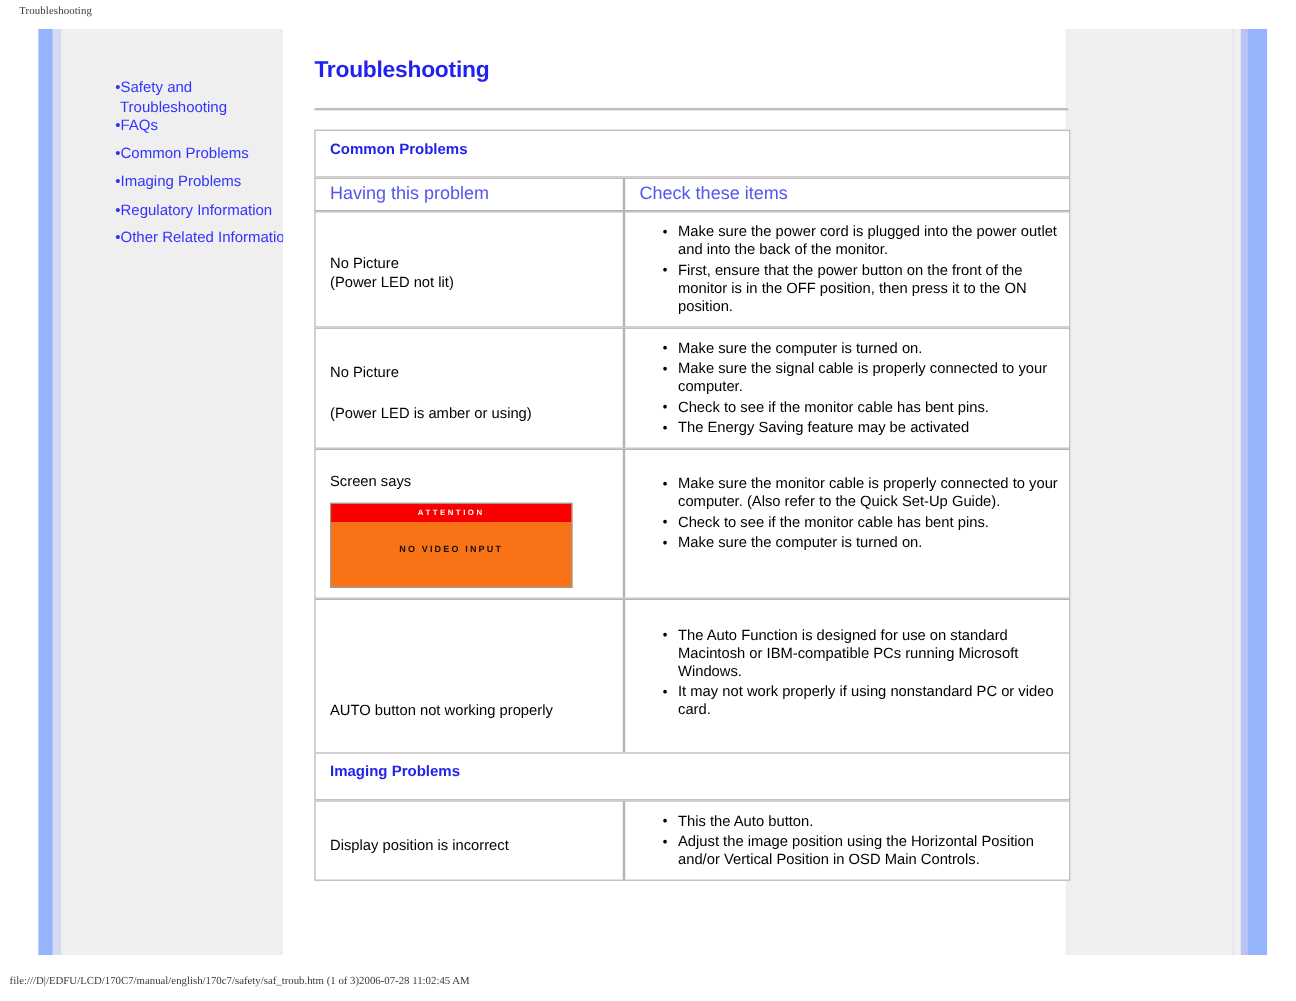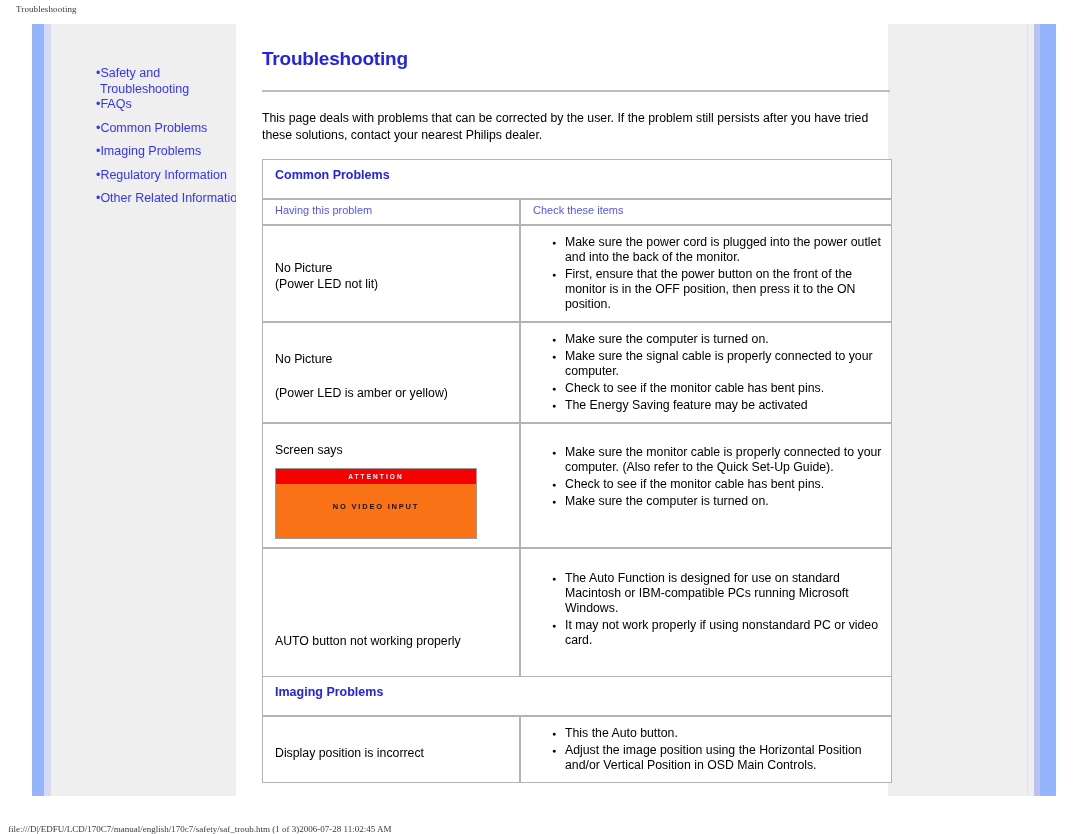--- a/index.html
+++ b/index.html
@@ -21,21 +21,21 @@
     top: 4px;
     left: 16px;
     font-family: "Liberation Serif", serif;
     font-size: 9px;
     color: #3a3a3a;
     letter-spacing: .1px;
     white-space: nowrap;
   }
   .print-footer {
     position: absolute;
-    bottom: 0;
+    bottom: 12px;
     left: 8px;
     font-family: "Liberation Serif", serif;
     font-size: 9px;
     color: #3a3a3a;
     white-space: nowrap;
   }
 
   
   .page {
     position: absolute;
@@ -196,21 +196,21 @@
   .section-head-text {
     color: #2222ee;
     font-size: 12.5px;
     font-weight: bold;
     padding: 8px 0 0 12px;
   }
 
   td.col-head { height: 24px; }
   .col-head-text {
     color: #5555ee;
-    font-size: 11px;
+    font-size: 15px;
     padding: 4px 0 5px 12px;
   }
 
   .problem-text {
     font-size: 12.3px;
     line-height: 16px;
     color: #000;
     padding: 0 0 0 12px;
   }
   ul.checks {
@@ -296,21 +296,20 @@
     </div>
   </div>
 
   <div class="content">
     <div class="content-shade"></div>
 
     <div class="content-inner">
 
       <h1 class="page-title">Troubleshooting</h1>
       <div class="rule"></div>
-      <p class="intro">This page deals with problems that can be corrected by the user. If the problem still persists after you have tried these solutions, contact your nearest Philips dealer.</p>
 
       <table class="tbl">
         <colgroup>
             <col style="width:258px">
             <col style="width:372px">
           </colgroup>
         <tbody>
           <tr>
             <td class="section-head" colspan="2">
               <div class="section-head-text">Common Problems</div>
@@ -334,21 +333,21 @@
               <ul class="checks">
                 <li>Make sure the power cord is plugged into the power outlet and into the back of the monitor.</li>
                 <li>First, ensure that the power button on the front of the monitor is in the OFF position, then press it to the ON position.</li>
               </ul>
             </td>
           </tr>
 
           <tr>
             <td style="height:92px">
               <div class="problem-text" style="padding-top:28px">No Picture</div>
-              <div class="problem-text" style="padding-top:18px">(Power LED is amber or yellow)</div>
+              <div class="problem-text" style="padding-top:18px">(Power LED is amber or using)</div>
             </td>
             <td>
               <ul class="checks">
                 <li>Make sure the computer is turned on.</li>
                 <li>Make sure the signal cable is properly connected to your computer.</li>
                 <li>Check to see if the monitor cable has bent pins.</li>
                 <li>The Energy Saving feature may be activated</li>
               </ul>
             </td>
           </tr>

